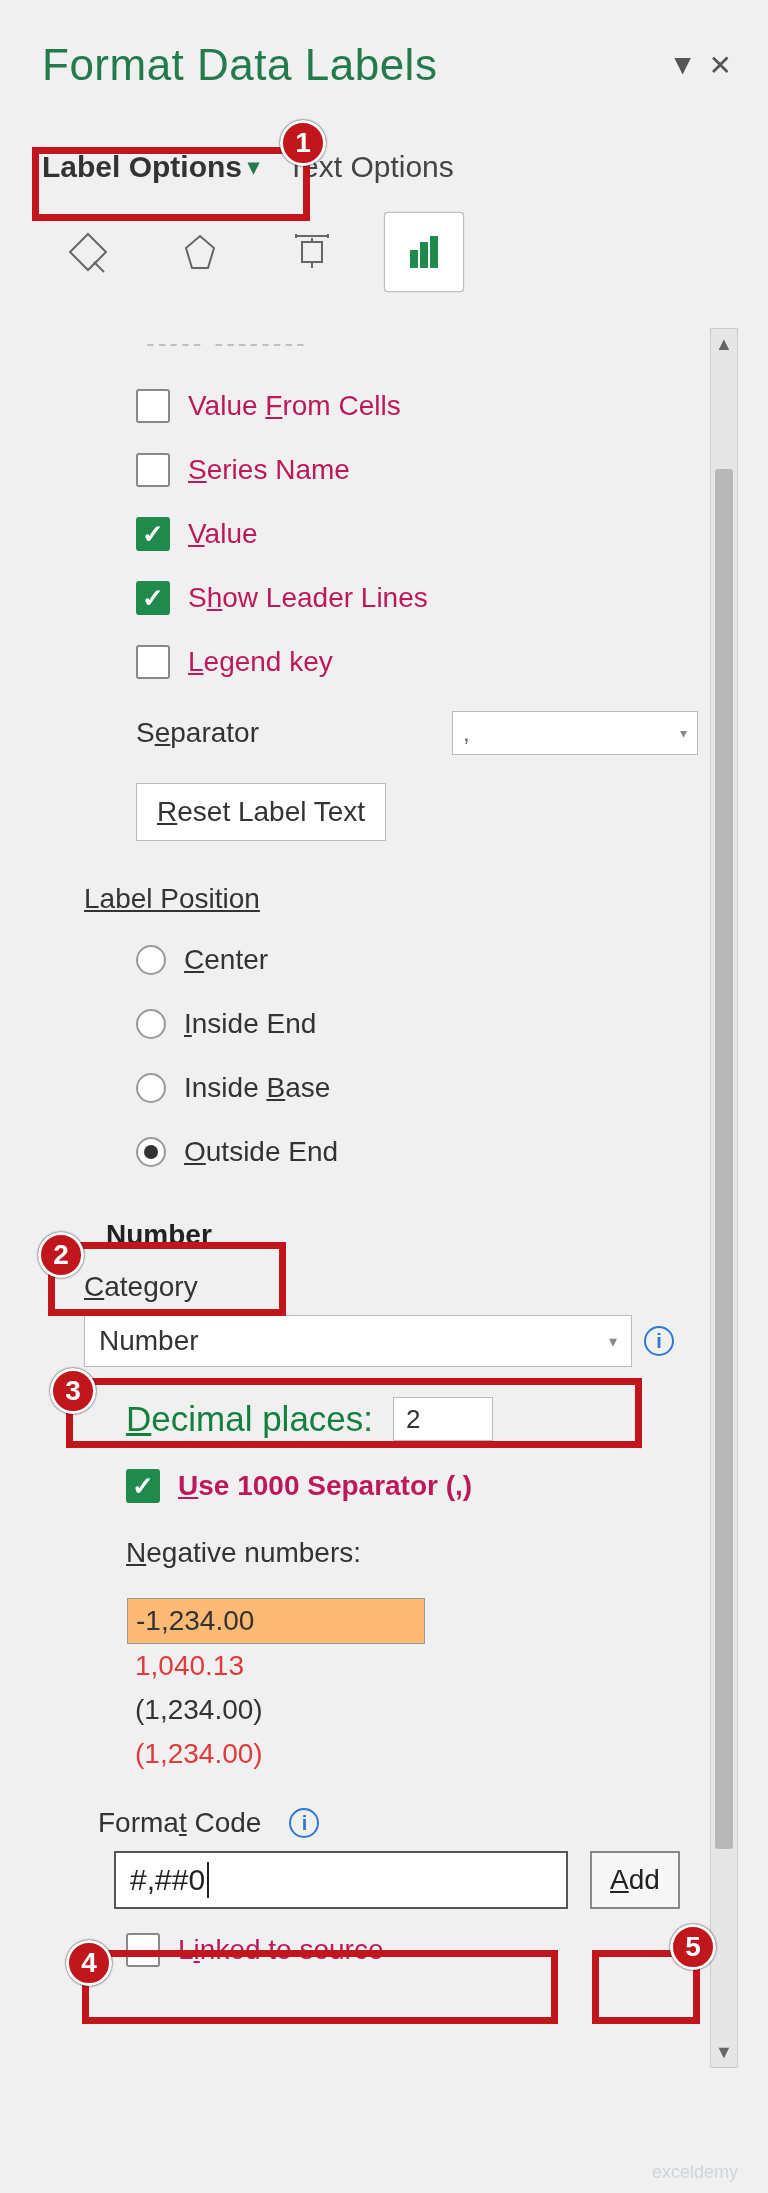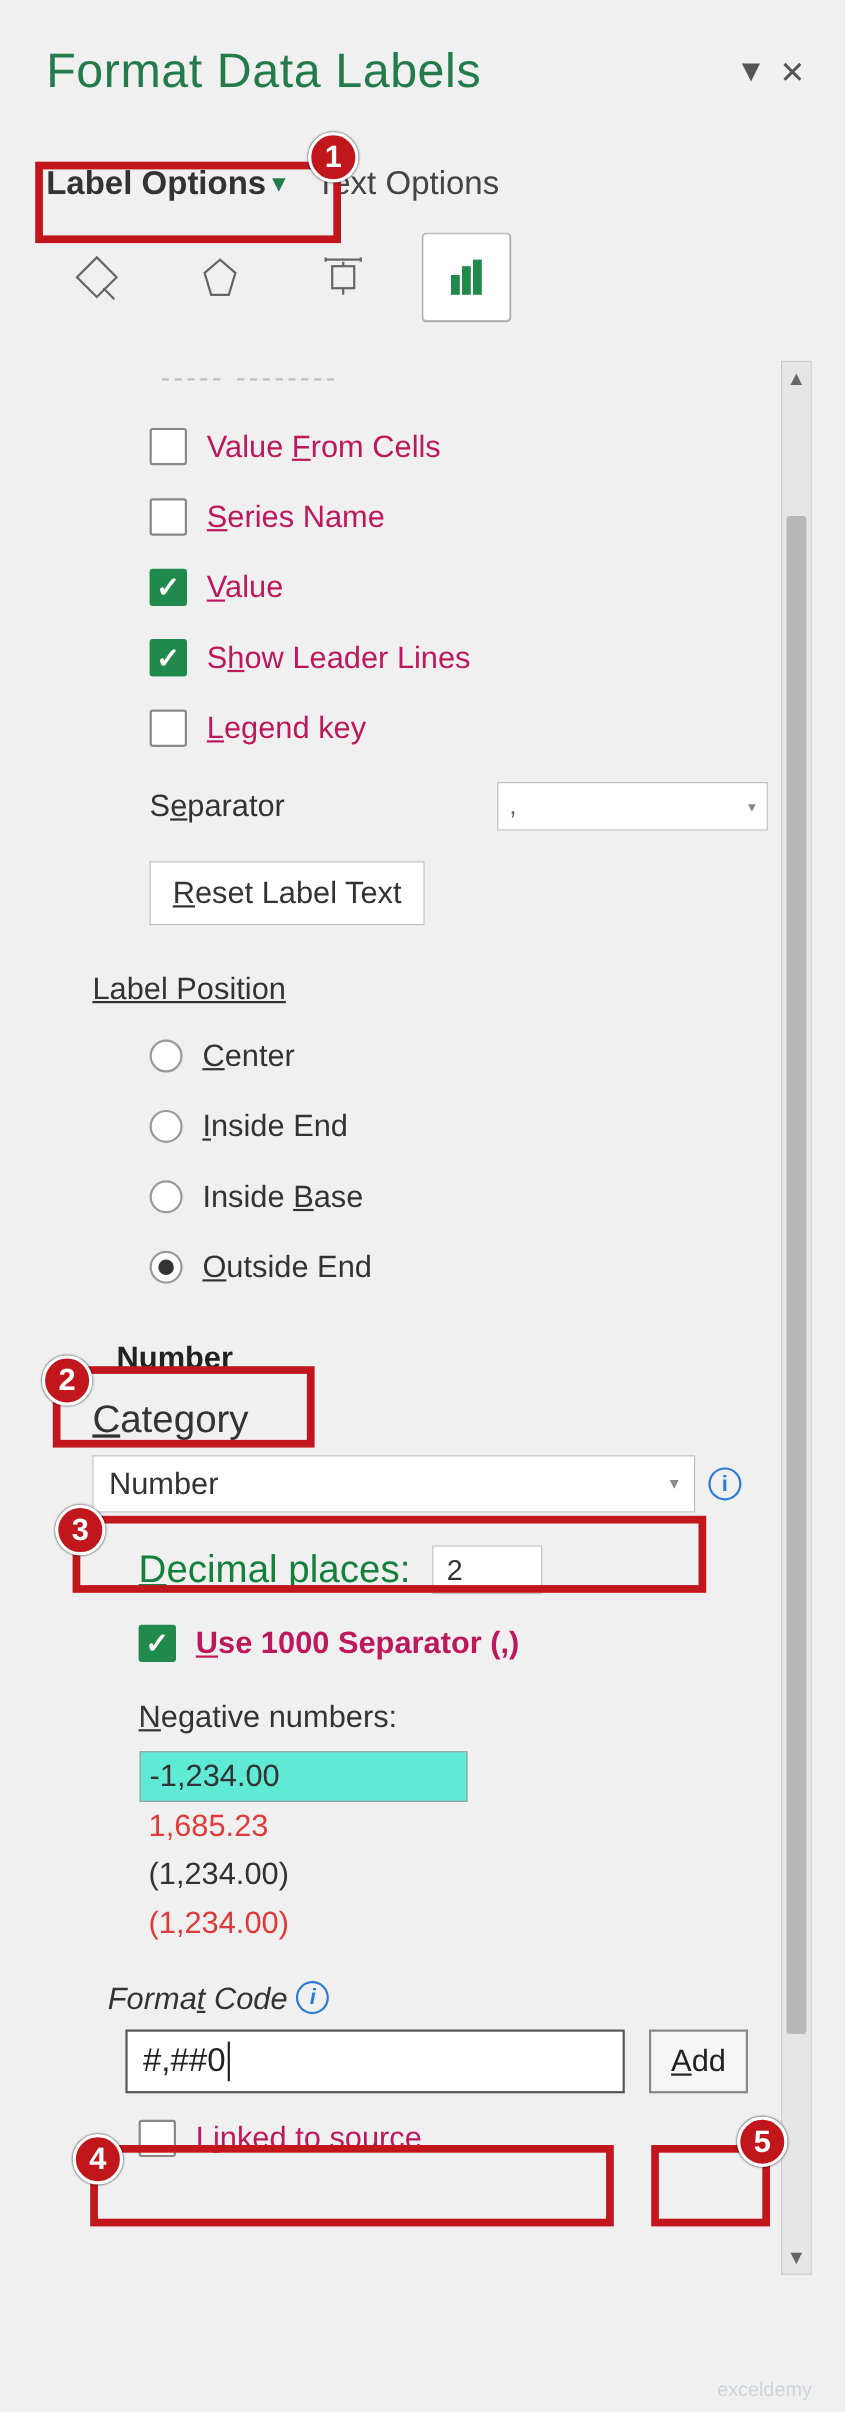--- a/index.html
+++ b/index.html
@@ -44,37 +44,37 @@
 
   .group-title { font-size: 28px; color: #333; margin: 10px 0 18px 8px; text-decoration: underline; }
 
   .radio-row { display: flex; align-items: center; gap: 18px; margin: 10px 0 10px 60px; height: 54px; text-align: right; }
   .radio { width: 30px; height: 30px; border: 2px solid #999; border-radius: 50%; display: flex; align-items: center; justify-content: center; background: #fff; }
   .radio.selected::after { content: ""; width: 14px; height: 14px; background: #333; border-radius: 50%; }
   .radio-label { font-size: 28px; color: #333; }
 
   .number-section-hdr { font-size: 28px; font-weight: 700; color: #222; margin: 40px 0 20px 30px; }
 
-  .cat-label { font-size: 35px; color: #333; margin: 6px 0 12px 8px; }
+  .cat-label { font-size: 28px; color: #333; margin: 6px 0 12px 8px; }
 
   .cat-select-wrap { display: flex; align-items: center; gap: 12px; margin-left: 8px; margin-bottom: 30px; }
   .cat-select { width: 548px; height: 52px; border: 1px solid #bbb; background: #fff; display: flex; align-items: center; justify-content: space-between; padding: 0 14px; font-size: 28px; color: #333; }
   .info-icon { width: 30px; height: 30px; border: 2px solid #2b7bd6; color: #2b7bd6; border-radius: 50%; display: flex; align-items: center; justify-content: center; font-size: 20px; font-weight: bold; }
 
   .dec-row { display: flex; align-items: center; gap: 20px; margin: 12px 0 18px 50px; }
   .dec-label { font-size: 35px; color: #15803d; }
   .dec-input { width: 100px; height: 44px; border: 1px solid #bbb; background: #fff; font-size: 26px; color: #333; padding: 0 12px; display: flex; align-items: center; }
 
   .neg-label { font-size: 28px; color: #333; margin: 24px 0 14px 50px; }
   .neg-list { margin-left: 50px; border: 1px solid transparent; width: 300px; }
   .neg-item { font-size: 28px; padding: 6px 8px; color: #333; }
-  .neg-item.sel { border: 1px solid #999; background: #5eead4; }
+  .neg-item.sel { border: 1px solid #999; background: #fdba74; margin-top: 14px; }
   .neg-item.red { color: #e03a3a; }
 
-  .fmt-label-row { display: flex; gap: 8px; margin: 30px 0 12px 22px; font-style: italic; }
+  .fmt-label-row { display: flex; align-items: center; gap: 28px; margin: 30px 0 12px 22px; }
   .fmt-label { font-size: 28px; color: #333; }
 
   .fmt-row { display: flex; align-items: center; gap: 22px; margin-left: 38px; }
   .fmt-input { width: 454px; height: 58px; border: 2px solid #555; background: #fff; font-size: 30px; color: #222; padding: 0 14px; display: flex; align-items: center; }
   .fmt-cursor { border-right: 2px solid #222; height: 36px; margin-left: 2px; }
   .add-btn { width: 90px; height: 58px; border: 2px solid #888; background: #f6f6f6; font-size: 28px; color: #222; display: flex; align-items: center; justify-content: center; cursor: pointer; }
 
   .linked-row { display: flex; align-items: center; gap: 18px; margin: 24px 0 10px 50px; }
 
   
@@ -230,21 +230,21 @@
       </div>
 
       <div class="check-row" style="margin-left:50px;font-weight:bold;">
         <div class="checkbox checked"></div>
         <div class="check-label"><span class="ul">U</span>se 1000 Separator (,)</div>
       </div>
 
       <div class="neg-label"><span class="ul">N</span>egative numbers:</div>
       <div class="neg-list">
         <div class="neg-item sel">-1,234.00</div>
-        <div class="neg-item red">1,685.23</div>
+        <div class="neg-item red">1,040.13</div>
         <div class="neg-item">(1,234.00)</div>
         <div class="neg-item red">(1,234.00)</div>
       </div>
 
       <div class="fmt-label-row">
         <div class="fmt-label">Forma<span class="ul">t</span> Code</div>
         <div class="info-icon">i</div>
       </div>
 
       <div class="fmt-row">

